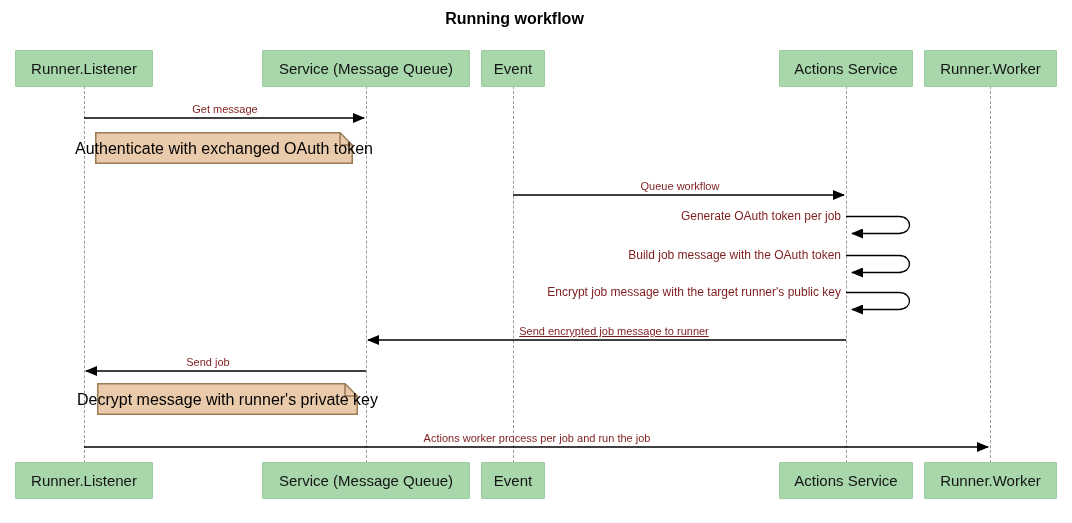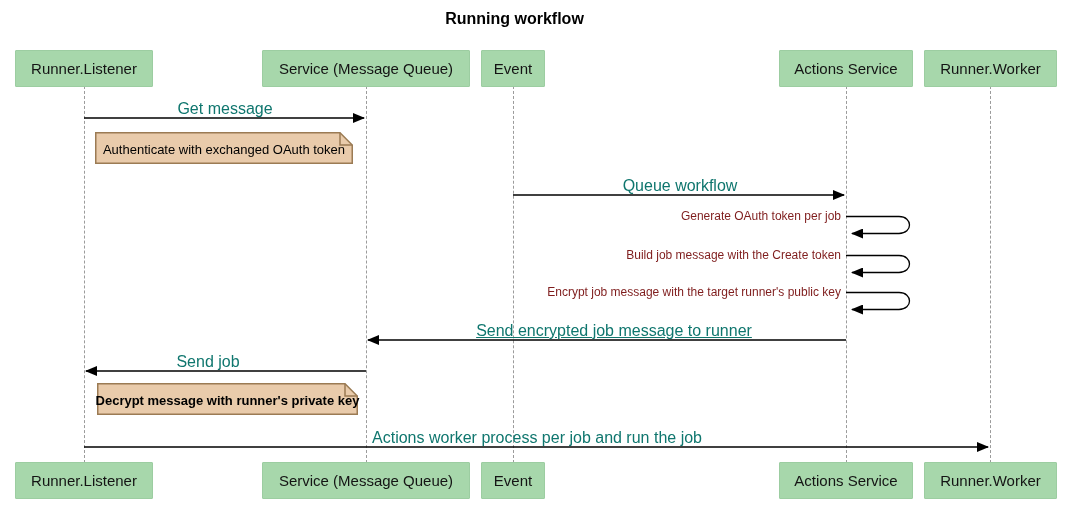--- a/index.html
+++ b/index.html
@@ -14,33 +14,33 @@
   .lifeline {
     position:absolute; top:86px; height:377px; width:0;
     border-left:1px dashed #9b9b9b; z-index:0;
   }
   .actor {
     position:absolute; height:37px; background:#a7d7ab; border:1px solid #9ccda1;
     border-radius:1px; display:flex; align-items:center; justify-content:center;
     font-size:15px; color:#141414; z-index:3; box-sizing:border-box; white-space:nowrap;
   }
   .msg-label {
-    position:absolute; font-size:16px; color:#0f766e; white-space:nowrap;
+    position:absolute; font-size:11px; color:#7f1d1d; white-space:nowrap;
     line-height:14px; transform:translateX(-50%); z-index:2;
   }
   .self-label {
     position:absolute; font-size:12px; color:#7f1d1d; white-space:nowrap;
     line-height:16px; text-align:right; z-index:2;
   }
   .note {
     position:absolute; z-index:2;
   }
   .note-text {
     position:absolute; inset:0; display:flex; align-items:center; justify-content:center;
-    font-size:13px; color:#000; white-space:nowrap; padding-top:2px;
+    font-size:16px; color:#000; white-space:nowrap; padding-top:2px;
   }
   svg.overlay { position:absolute; top:0; left:0; z-index:1; }
   .note svg { position:absolute; top:0; left:0; }
 </style>
 </head>
 <body>
 
 <div id="stage">
 
   <div class="title">Running workflow</div>
@@ -65,35 +65,35 @@
       <path d="M846,292.5 H899 C913,292.5 913,309.5 899,309.5 H852" marker-end="url(#arrow)"></path>
       <path d="M846,340 H368" marker-end="url(#arrow)"></path>
       <path d="M366,371 H86" marker-end="url(#arrow)"></path>
       <path d="M84,447 H988" marker-end="url(#arrow)"></path>
     </g>
   </svg>
 
   <div class="msg-label" style="left:225px; top:102px;">Get message</div>
   <div class="msg-label" style="left:680px; top:179px;">Queue workflow</div>
   <div class="self-label" style="right:231px; top:208px;">Generate OAuth token per job</div>
-  <div class="self-label" style="right:231px; top:247px;">Build job message with the Create token</div>
+  <div class="self-label" style="right:231px; top:247px;">Build job message with the OAuth token</div>
   <div class="self-label" style="right:231px; top:284px;">Encrypt job message with the target runner's public key</div>
   <div class="msg-label" style="left:614px; top:324px;text-decoration:underline;">Send encrypted job message to runner</div>
   <div class="msg-label" style="left:208px; top:355px;">Send job</div>
   <div class="msg-label" style="left:537px; top:431px;">Actions worker process per job and run the job</div>
 
   <div class="note" style="left:95px; top:132px; width:258px; height:32px;">
     <svg width="258" height="32">
       <path d="M0.75,0.75 H245 L257.25,13 V31.25 H0.75 Z" fill="#e9cbab" stroke="#9b7b54" stroke-width="1.5"></path>
       <path d="M245,0.75 V13 H257.25" fill="none" stroke="#9b7b54" stroke-width="1.5"></path>
     </svg>
     <div class="note-text">Authenticate with exchanged OAuth token</div>
   </div>
 
-  <div class="note" style="left:97px; top:383px; width:261px; height:32px;font-weight:bold;">
+  <div class="note" style="left:97px; top:383px; width:261px; height:32px;">
     <svg width="261" height="32">
       <path d="M0.75,0.75 H248 L260.25,13 V31.25 H0.75 Z" fill="#e9cbab" stroke="#9b7b54" stroke-width="1.5"></path>
       <path d="M248,0.75 V13 H260.25" fill="none" stroke="#9b7b54" stroke-width="1.5"></path>
     </svg>
     <div class="note-text">Decrypt message with runner's private key</div>
   </div>
 
   <div class="actor" style="left:15px;  top:50px; width:138px;">Runner.Listener</div>
   <div class="actor" style="left:262px; top:50px; width:208px;">Service (Message Queue)</div>
   <div class="actor" style="left:481px; top:50px; width:64px;">Event</div>

